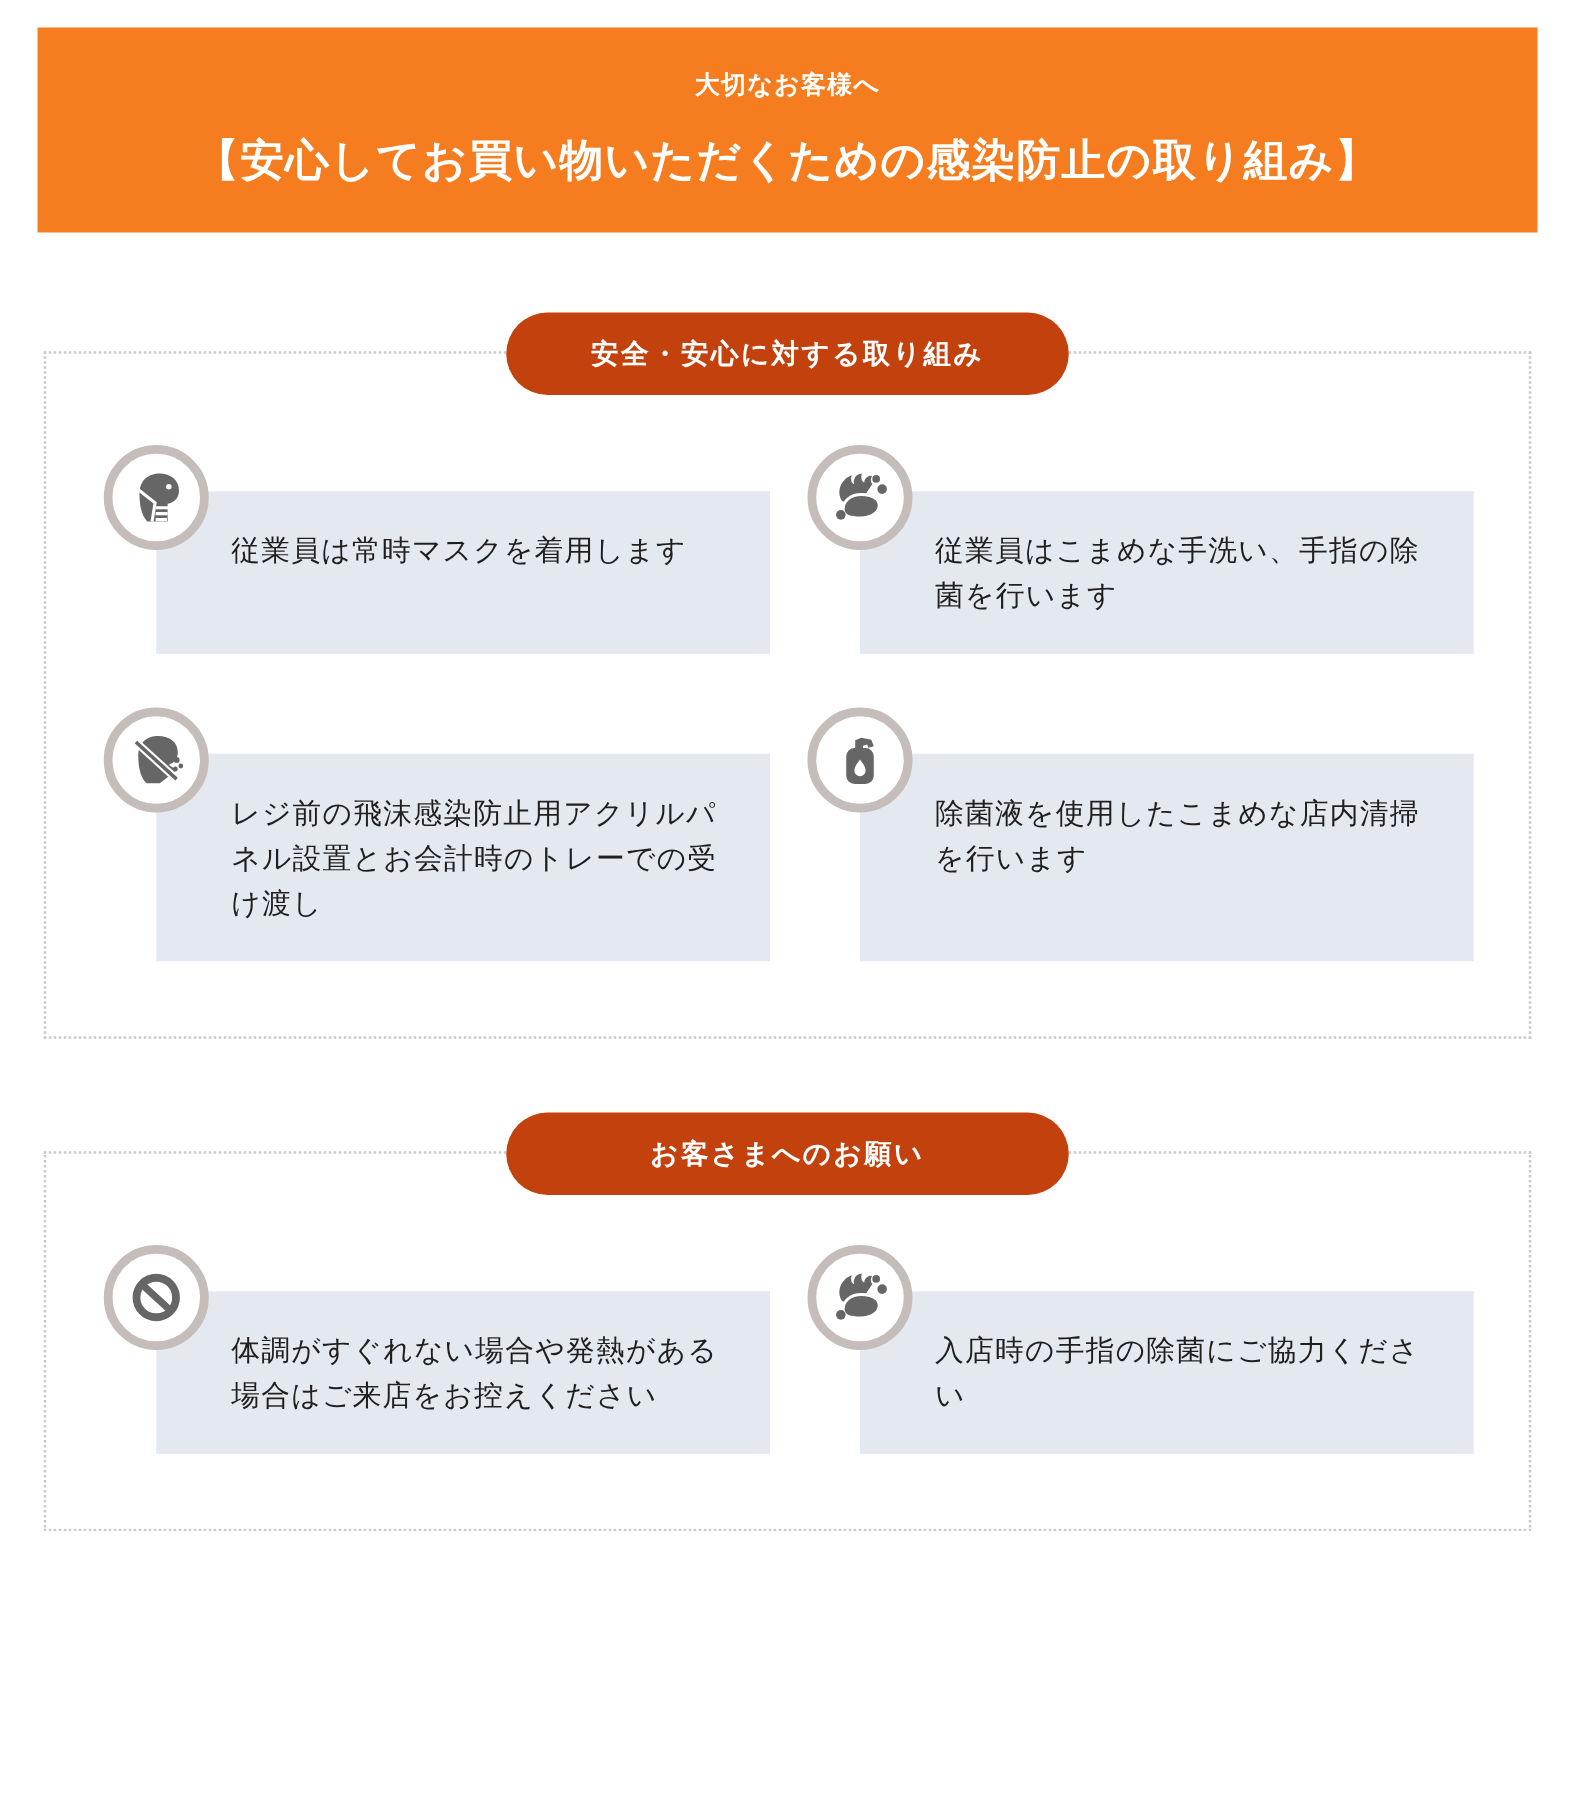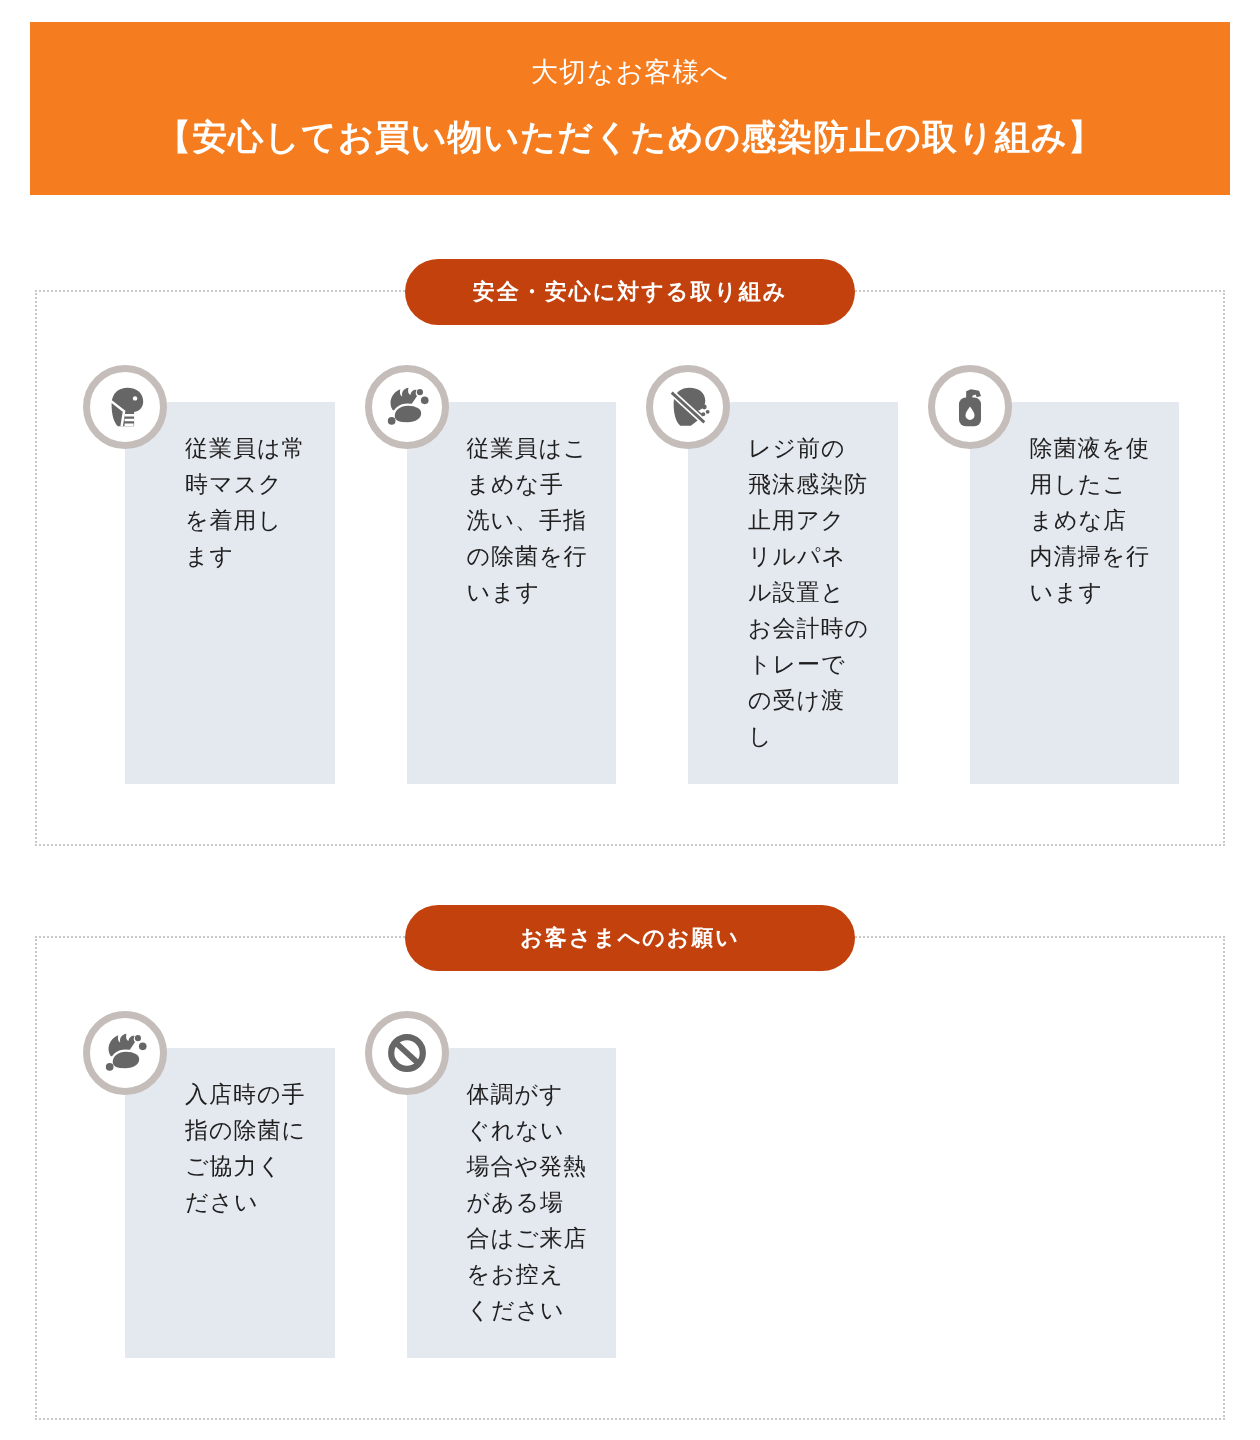--- a/index.html
+++ b/index.html
@@ -10,21 +10,21 @@
   }
   
   .banner{
     margin:22px 30px 0;
     background:#f57d1f;
     color:#ffffff;
     text-align:center;
     padding:32px 20px 34px;
     box-sizing:border-box;
   }
-  .banner-line1{font-size:27px;font-weight:normal;letter-spacing:1px;margin:0 0 24px 0;}
+  .banner-line1{font-size:20px;font-weight:bold;letter-spacing:1px;margin:0 0 24px 0;}
   .banner-line2{font-size:35px;font-weight:bold;letter-spacing:1px;margin:0;}
   
   .section{
     position:relative;
     margin:95px 35px 0;
     border:2px dotted #c9c9c9;
     padding:73px 44px 60px 46px;
     box-sizing:border-box;
   }
   .section.second{margin-top:90px;}
@@ -35,24 +35,23 @@
     background:#c2410c;
     color:#ffffff;
     width:450px;height:66px;
     border-radius:33px;
     display:flex;align-items:center;justify-content:center;
     font-size:22px;font-weight:bold;letter-spacing:2px;
     white-space:nowrap;
   }
   .items{
     display:grid;
-    grid-template-columns:1fr 1fr 1fr 1fr;
+    grid-template-columns:1fr 1fr;
     column-gap:30px;
     row-gap:43px;
-    font-family:Liberation Serif, serif;
   }
   .item{
     position:relative;
     padding-top:37px;
     padding-left:42px;
     display:flex;
     flex-direction:column;
   }
   .circle{
     position:absolute;
@@ -188,34 +187,34 @@
 </section>
 
 <section class="section second">
   <div class="badge">お客さまへのお願い</div>
   <div class="items">
 
 
     <div class="item">
       <span class="circle">
         <svg>
+            <use href="#i-no-entry"></use>
+          </svg>
+      </span>
+      <div class="box">
+        <span>体調がすぐれない場合や発熱がある場合はご来店をお控えください</span>
+      </div>
+    </div>
+
+    <div class="item">
+      <span class="circle">
+        <svg>
             <use href="#i-handwash"></use>
           </svg>
       </span>
       <div class="box">
         <span>入店時の手指の除菌にご協力ください</span>
-      </div>
-    </div>
-
-    <div class="item">
-      <span class="circle">
-        <svg>
-            <use href="#i-no-entry"></use>
-          </svg>
-      </span>
-      <div class="box">
-        <span>体調がすぐれない場合や発熱がある場合はご来店をお控えください</span>
       </div>
     </div>
 
 
   </div>
 </section>
 
 </body></html>

